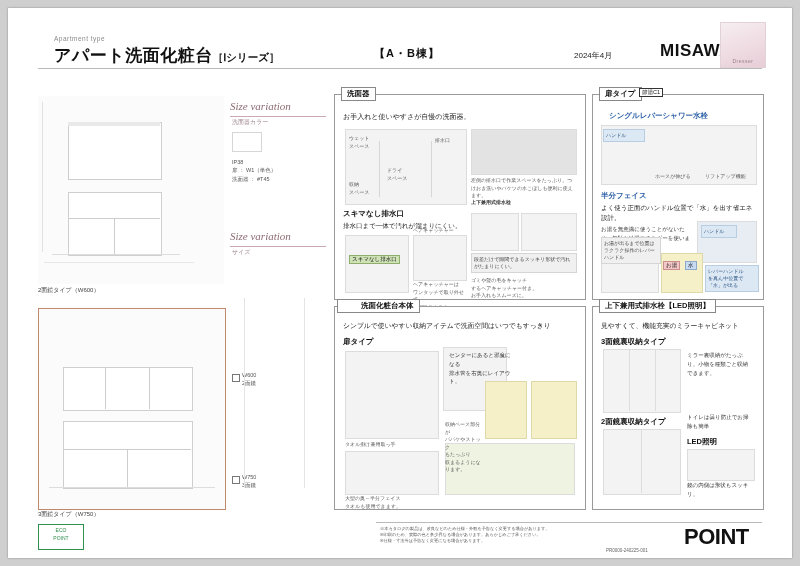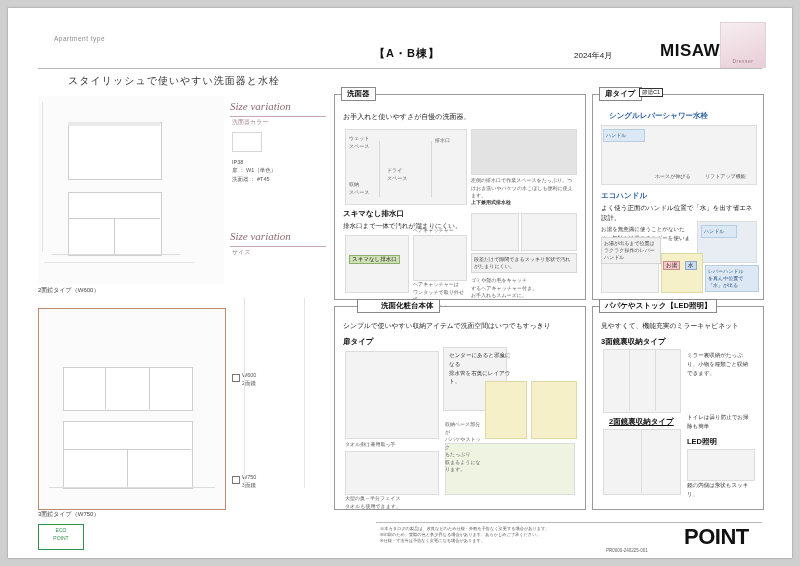--- a/index.html
+++ b/index.html
@@ -71,21 +71,23 @@
   .lixil{position:absolute;left:676px;top:516px;font-size:22px;font-weight:bold;color:#111;letter-spacing:-.5px;}
   .code{position:absolute;left:598px;top:540px;font-size:4.5px;color:#666;}
 </style>
 </head>
 <body>
 
 <div class="page">
 
   <div class="hdr">
     <div class="apt-type">Apartment type</div>
-    <div class="sub-title">スタイリッシュで使いやすい洗面器と水栓</div>
+    <div class="title-main">
+      <span>アパート洗面化粧台</span><span class="title-series">［Ⅰシリーズ］</span>
+    </div>
     <div class="bldg">【A・B棟】</div>
     <div class="date">2024年4月</div>
     <div class="brand">MISAWA</div>
     <div class="brand-swatch">
       <span>Dresser</span>
     </div>
     <div class="hdr-rule"></div>
   </div>
 
   <div class="left-img">
@@ -174,40 +176,40 @@
   <div class="panel" style="left:584px;top:86px;width:170px;height:204px;">
     <div class="ttl-box" style="left:6px;top:-8px;">扉タイプ</div>
     <div class="badge" style="left:46px;top:-7px;">節湯C1</div>
 
     <div class="sec-h-blue" style="left:16px;top:16px;">シングルレバーシャワー水栓</div>
     <div class="ph" style="left:8px;top:30px;width:154px;height:58px;"></div>
     <div class="note-blue" style="left:10px;top:34px;width:36px;">ハンドル</div>
     <div class="tiny" style="left:62px;top:78px;">ホースが伸びる</div>
     <div class="tiny" style="left:112px;top:78px;">リフトアップ機能</div>
 
-    <div class="sec-h-blue" style="left:8px;top:96px;">エコハンドル</div>
+    <div class="sec-h-blue" style="left:8px;top:96px;">半分フェイス</div>
     <div class="body-txt" style="left:8px;top:108px;width:154px;font-size:6.5px;">よく使う正面のハンドル位置で「水」を出す省エネ設計。</div>
     <div class="tiny2" style="left:8px;top:130px;width:92px;">お湯を無意識に使うことがないため、無駄な給湯エネルギーを使いません。</div>
 
     <div class="ph blue" style="left:104px;top:126px;width:58px;height:40px;"></div>
     <div class="note-blue" style="left:108px;top:130px;width:30px;">ハンドル</div>
 
     <div class="ph" style="left:8px;top:158px;width:56px;height:38px;"></div>
     <div class="ph yellow" style="left:68px;top:158px;width:40px;height:38px;"></div>
     <div class="badge" style="left:70px;top:166px;background:#f4c8c8;border-color:#c98f8f;">お湯</div>
     <div class="badge" style="left:92px;top:166px;background:#c8dcf4;border-color:#8fa8c9;">水</div>
     <div class="note-gray" style="left:8px;top:142px;width:54px;white-space:pre-line;">お湯が出るまで位置は
 ラクラク操作のレバーハンドル</div>
     <div class="note-blue" style="left:112px;top:170px;width:48px;white-space:pre-line;">レバーハンドル
 を真ん中位置で
 「水」が出る</div>
   </div>
 
   <div class="panel" style="left:326px;top:298px;width:250px;height:202px;">
-    <div class="ttl-box" style="left:22px;top:-8px;padding-left:23px;">洗面化粧台本体</div>
+    <div class="ttl-box" style="left:2px;top:-8px;padding-left:23px;">洗面化粧台本体</div>
     <div class="body-txt" style="left:8px;top:14px;font-size:6.8px;">シンプルで使いやすい収納アイテムで洗面空間はいつでもすっきり</div>
     <div class="sec-h" style="left:8px;top:30px;">扉タイプ</div>
 
     <div class="ph" style="left:10px;top:44px;width:92px;height:86px;"></div>
     <div class="ph" style="left:108px;top:40px;width:62px;height:62px;"></div>
     <div class="tiny2" style="left:114px;top:44px;width:62px;white-space:pre-line;">センターにあると邪魔になる
 排水管を右奥にレイアウト。</div>
 
     <div class="ph yellow" style="left:150px;top:74px;width:40px;height:56px;"></div>
     <div class="ph yellow" style="left:196px;top:74px;width:44px;height:56px;"></div>
@@ -218,30 +220,30 @@
 タオルも使用できます。</div>
 
     <div class="ph green" style="left:110px;top:136px;width:128px;height:50px;"></div>
     <div class="tiny" style="left:110px;top:114px;width:40px;white-space:pre-line;">収納ベース部分が
 パパケやストック
 もたっぷり
 収まるようになります。</div>
   </div>
 
   <div class="panel" style="left:584px;top:298px;width:170px;height:202px;">
-    <div class="ttl-box" style="left:6px;top:-8px;">パパケやストック【LED照明】</div>
+    <div class="ttl-box" style="left:6px;top:-8px;">上下兼用式排水栓【LED照明】</div>
     <div class="body-txt" style="left:8px;top:14px;font-size:6.8px;">見やすくて、機能充実のミラーキャビネット</div>
 
     <div class="sec-h" style="left:8px;top:30px;">3面鏡裏収納タイプ</div>
     <div class="ph" style="left:10px;top:42px;width:76px;height:62px;"></div>
     <div class="line" style="left:36px;top:42px;width:1px;height:62px;background:#ddd;"></div>
     <div class="line" style="left:62px;top:42px;width:1px;height:62px;background:#ddd;"></div>
     <div class="tiny2" style="left:94px;top:44px;width:66px;">ミラー裏収納がたっぷり。小物を種類ごと収納できます。</div>
 
-    <div class="sec-h" style="left:16px;top:110px;text-decoration:underline;">2面鏡裏収納タイプ</div>
+    <div class="sec-h" style="left:8px;top:110px;">2面鏡裏収納タイプ</div>
     <div class="ph" style="left:10px;top:122px;width:76px;height:64px;"></div>
     <div class="line" style="left:48px;top:122px;width:1px;height:64px;background:#ddd;"></div>
     <div class="tiny2" style="left:94px;top:106px;width:66px;">トイレは曇り防止でお掃除も簡単</div>
     <div class="sec-h" style="left:94px;top:130px;">LED照明</div>
     <div class="ph" style="left:94px;top:142px;width:66px;height:30px;"></div>
     <div class="tiny2" style="left:94px;top:174px;width:66px;">鏡の内側は形状もスッキリ。</div>
   </div>
 
   <div class="eco" style="white-space:pre-line;">ECO
 POINT</div>

